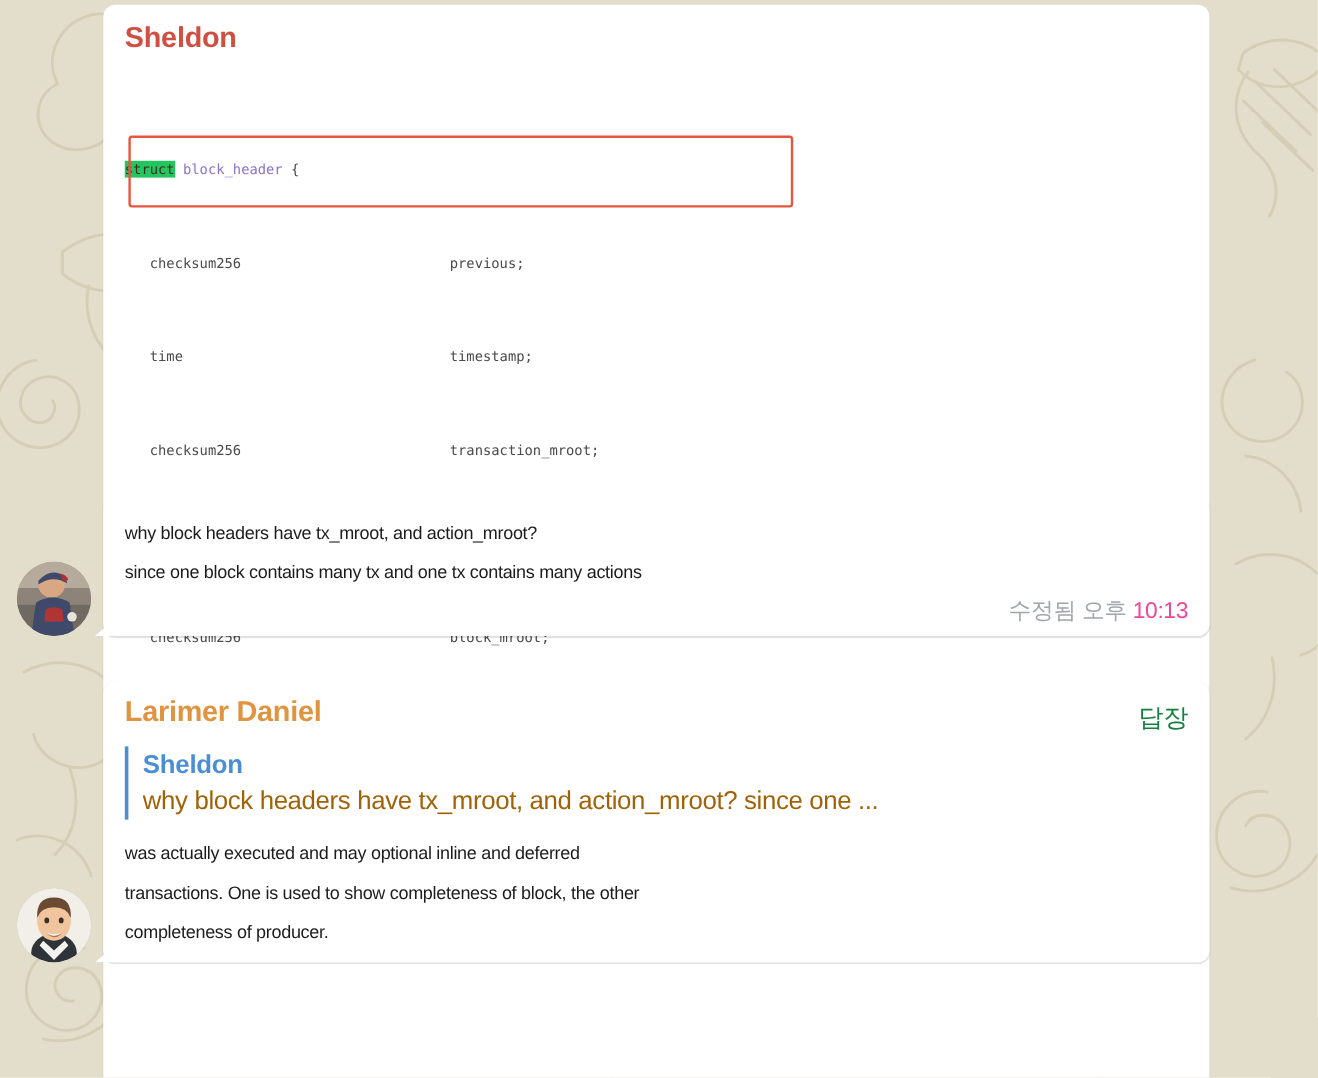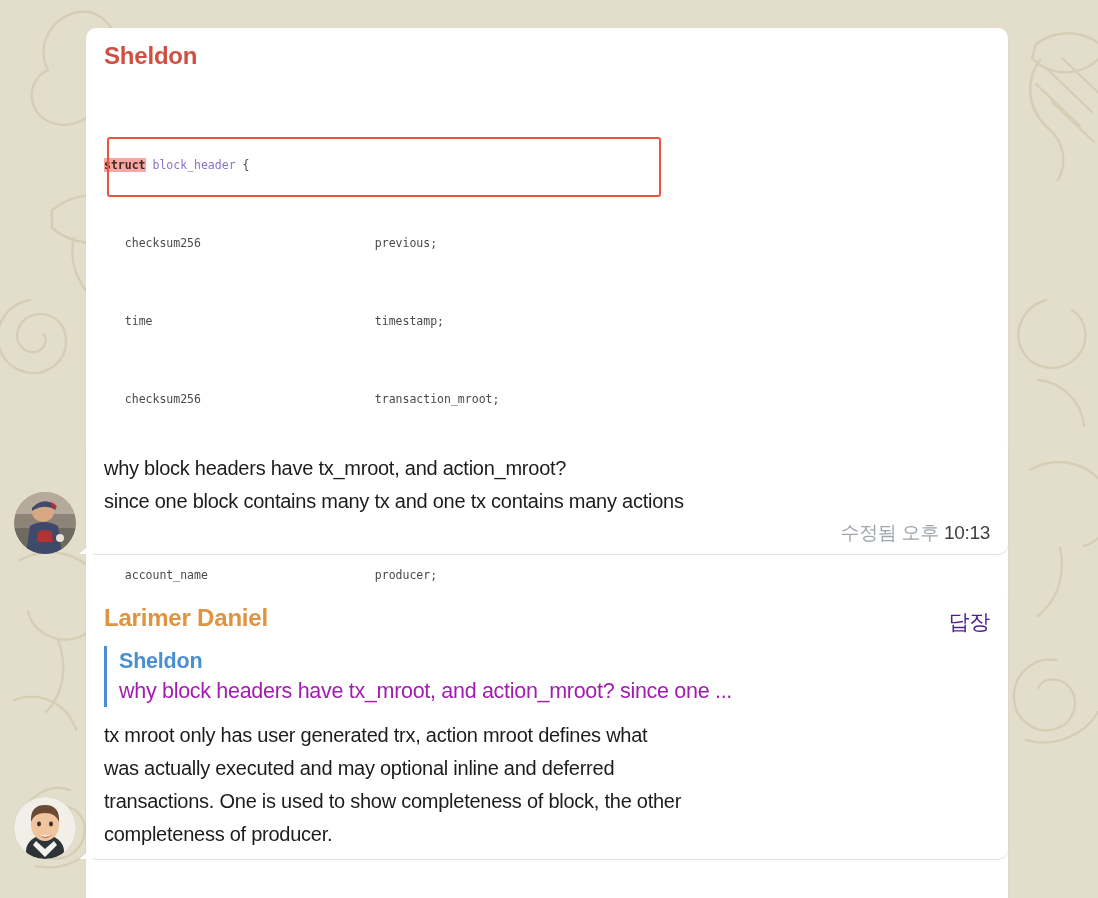--- a/index.html
+++ b/index.html
@@ -28,21 +28,20 @@
     top: 0; left: 0;
     width: 1098px;
     height: 898px;
   }
 
   
   #chat {
     position: absolute;
     inset: 0;
     padding: 8px 0 0 0;
-    margin-top: 24px;
   }
 
   .msg-row {
     position: absolute;
     left: 0;
     display: flex;
     align-items: flex-end;
   }
 
   .avatar {
@@ -102,23 +101,23 @@
     font-family: "DejaVu Sans Mono", "Liberation Mono", monospace;
     font-size: 11.5px;
     line-height: 19.5px;
     color: #4a4a4a;
     white-space: pre;
     margin-top: 8px;
     position: relative;
   }
   .code-line { display: block; height: 19.5px; white-space: pre; }
   .kw-struct {
-    background: #fca5a5;
+    background: #22c55e;
     color: #3a2f20;
-    font-weight: bold;
+    font-weight: normal;
   }
   .type-purple { color: #8b72c9; }
   .type-blue   { color: #3f86d6; }
 
   .col2 { display: inline-block; width: 250px; }
 
   
   #code-highlight {
     position: absolute;
     border: 2px solid #e8553f;
@@ -130,68 +129,68 @@
     pointer-events: none;
   }
 
   
   #msg2 { top: 414px; }
   #bubble2 {
     width: 922px;
     padding: 14px 18px 8px 18px;
   }
   .body-text {
-    font-size: 20px;
+    font-size: 15px;
     line-height: 33px;
     color: #1c1c1c;
     letter-spacing: -0.25px;
   }
   .meta {
     text-align: right;
     font-size: 19px;
     color: #a0a6ab;
     margin-top: 2px;
     letter-spacing: -0.3px;
   }
-  .meta .time { color: #404040; }
+  .meta .time { color: #ec4899; }
 
   
   #msg3 { top: 568px; }
   #bubble3 {
     width: 922px;
     padding: 12px 18px 8px 18px;
   }
   .bubble3-head {
     display: flex;
     align-items: flex-start;
     justify-content: space-between;
     text-align: center;
   }
   .reply-label {
     font-size: 21px;
-    color: #4c1d95;
+    color: #15803d;
     letter-spacing: -0.3px;
     padding-top: 4px;
   }
   .quote {
     border-left: 3px solid #4a8fd4;
     padding-left: 12px;
     margin-top: 10px;
     margin-bottom: 12px;
   }
   .quote-name {
     font-size: 21.5px;
     color: #4a8fd4;
     font-weight: bold;
     line-height: 30px;
     letter-spacing: -0.2px;
   }
   .quote-text {
     font-size: 21.5px;
-    color: #a21caf;
+    color: #a16207;
     line-height: 31px;
     letter-spacing: -0.3px;
     white-space: nowrap;
     overflow: hidden;
   }
 </style>
 </head>
 <body>
 
 <div id="wallpaper">
@@ -248,20 +247,21 @@
         <span class="code-line"><span class="kw-struct">struct</span> <span class="type-purple">block_header</span><span> {</span></span>
 
         <span class="code-line">   <span class="col2">checksum256</span><span>previous;</span></span>
 
         <span class="code-line">   <span class="col2">time</span><span>timestamp;</span></span>
 
         <span class="code-line">   <span class="col2">checksum256</span><span>transaction_mroot;</span></span>
 
         <span class="code-line">   <span class="col2">checksum256</span><span>action_mroot;</span></span>
 
+        <span class="code-line">   <span class="col2">checksum256</span><span>block_mroot;</span></span>
 
         <span class="code-line">   <span class="col2">account_name</span><span>producer;</span></span>
 
         <span class="code-line">   <span class="col2 type-blue">uint32_t</span><span>schedule_version;</span></span>
 
         <span class="code-line">   <span>eosio::optional&lt;eosio::producer_schedule&gt;</span> <span>new_producers;</span></span>
 
         <span class="code-line"> </span>
 
         
@@ -331,21 +331,20 @@
       <div class="bubble3-head">
         <div class="sender orange">Larimer Daniel</div>
         <div class="reply-label">답장</div>
       </div>
 
       <div class="quote">
         <div class="quote-name">Sheldon</div>
         <div class="quote-text">why block headers have tx_mroot, and action_mroot? since one ...</div>
       </div>
 
-      <div class="body-text">tx mroot only has user generated trx, action mroot defines what</div>
       <div class="body-text">was actually executed and may optional inline and deferred</div>
       <div class="body-text">transactions.  One is used to show completeness of block, the other</div>
       <div class="body-text">completeness of producer.</div>
 
     </div>
   </div>
 
 </div>
 
 </body></html>

